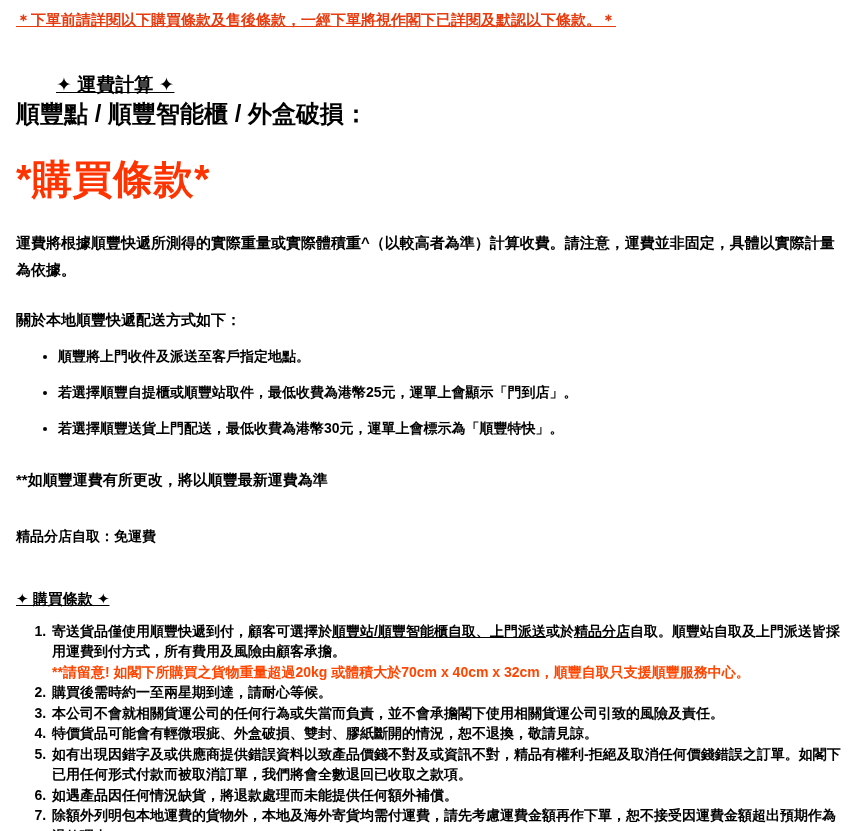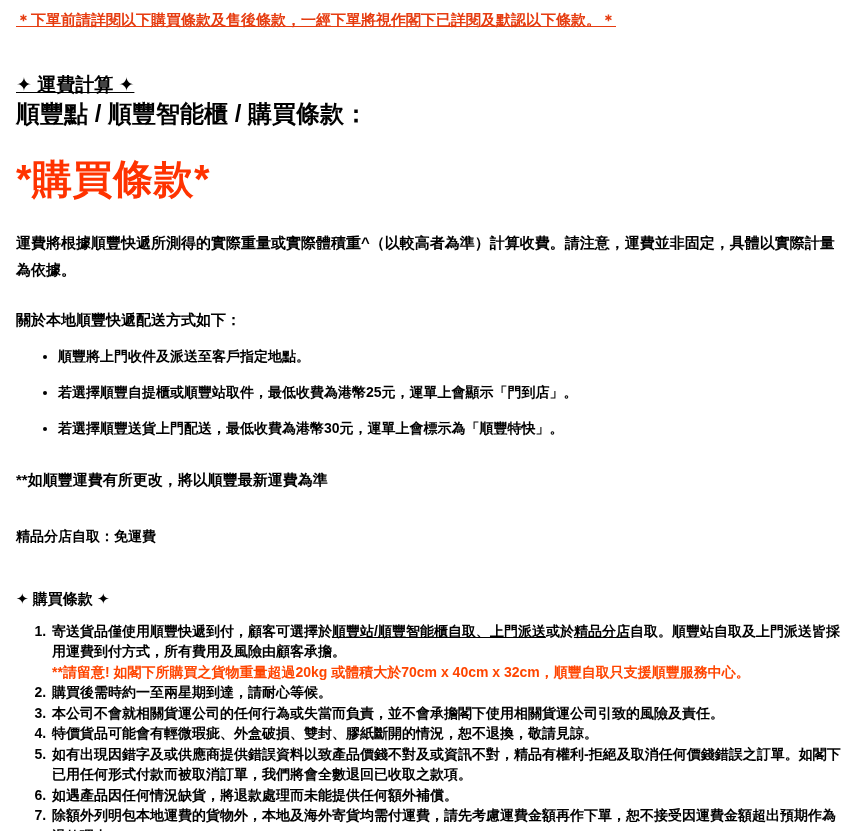--- a/index.html
+++ b/index.html
@@ -24,20 +24,21 @@
     text-decoration: underline;
     line-height: 1.3;
   }
 
   .section-heading {
     font-weight: bold;
     font-size: 19px;
     text-decoration: underline;
     margin-top: 44px;
     line-height: 1.2;
+    margin-left: 40px;
   }
 
   .sub-heading {
     font-weight: bold;
     font-size: 24px;
     margin-top: 3px;
     line-height: 1.25;
   }
 
   .big-heading {
@@ -85,20 +86,21 @@
   .pickup-free {
     font-weight: bold;
     font-size: 14px;
     margin-top: 36px;
     line-height: 21px;
   }
 
   .terms-heading {
     font-weight: bold;
     font-size: 15px;
+    text-decoration: underline;
     margin-top: 42px;
     line-height: 1.3;
   }
 
   ol.terms-list {
     margin: 12px 0 0 0;
     padding-left: 34px;
     font-weight: bold;
     font-size: 14px;
   }
@@ -118,21 +120,21 @@
 </style>
 </head>
 <body>
 
 <div class="page">
 
   <div class="top-notice">＊下單前請詳閱以下購買條款及售後條款，一經下單將視作閣下已詳閱及默認以下條款。＊</div>
 
   <div class="section-heading">✦ 運費計算 ✦</div>
 
-  <div class="sub-heading">順豐點 / 順豐智能櫃 / 購買條款：</div>
+  <div class="sub-heading">順豐點 / 順豐智能櫃 / 外盒破損：</div>
 
   <div class="big-heading">*購買條款*</div>
 
   <div class="intro-paragraph">運費將根據順豐快遞所測得的實際重量或實際體積重^（以較高者為準）計算收費。請注意，運費並非固定，具體以實際計量為依據。</div>
 
   <div class="delivery-intro">關於本地順豐快遞配送方式如下：</div>
 
   <ul class="delivery-options">
     <li>順豐將上門收件及派送至客戶指定地點。</li>
     <li>若選擇順豐自提櫃或順豐站取件，最低收費為港幣25元，運單上會顯示「門到店」。</li>

